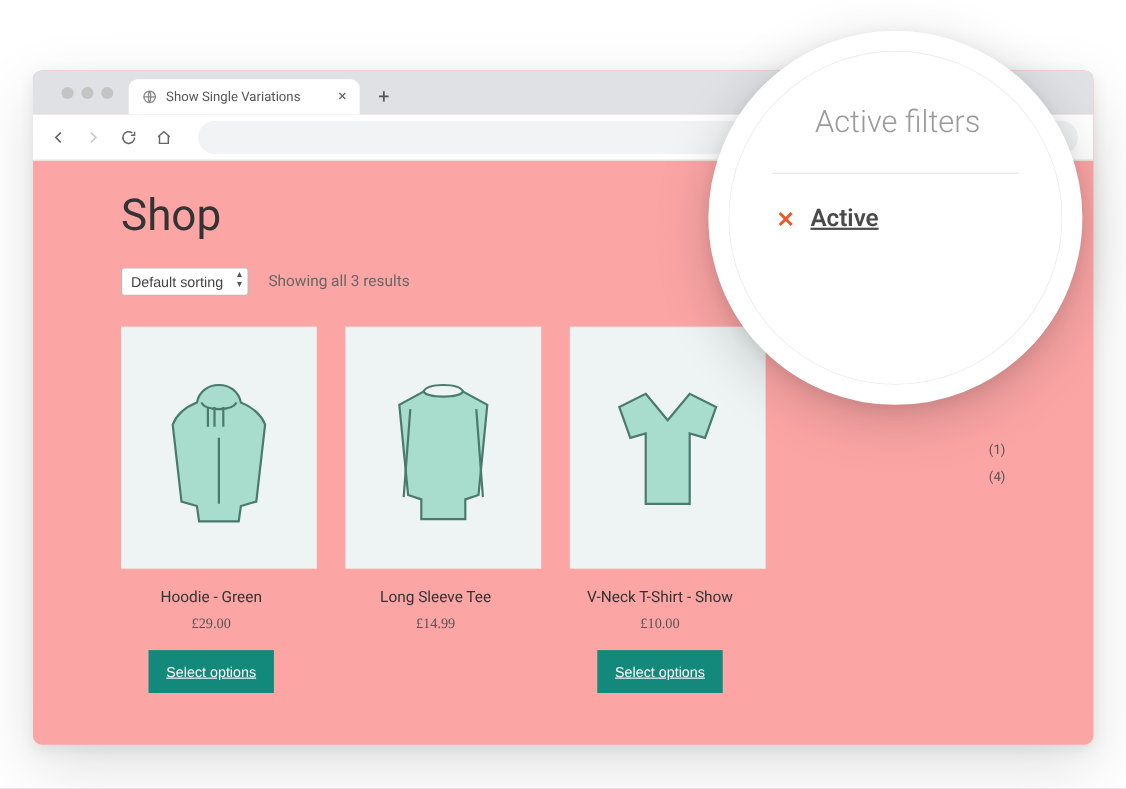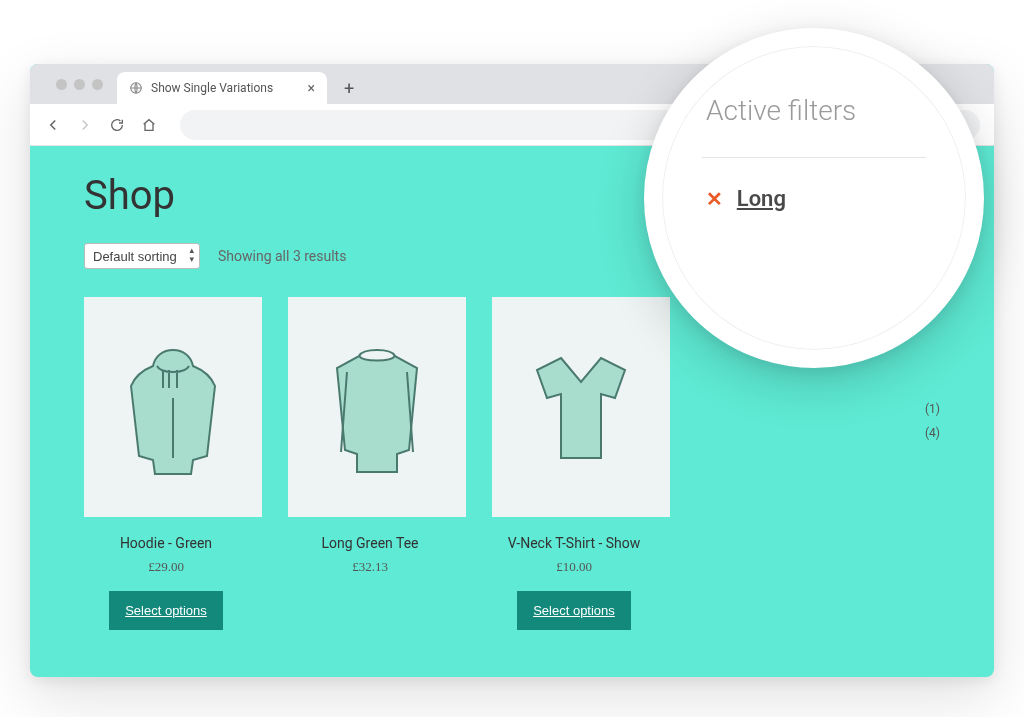--- a/index.html
+++ b/index.html
@@ -11,21 +11,21 @@
     position: relative;
     overflow: hidden;
   }
   
   .browser-frame {
     position: absolute;
     top: 64px;
     left: 30px;
     right: 30px;
     bottom: 40px;
-    background: #5eead4;
+    background: #fca5a5;
     border-radius: 8px;
     box-shadow: 0 20px 60px rgba(0,0,0,0.12), 0 4px 14px rgba(0,0,0,0.08);
     overflow: hidden;
   }
   .tab-strip {
     height: 40px;
     background: #dfe1e5;
     display: flex;
     align-items: flex-end;
     padding-left: 12px;
@@ -61,21 +61,21 @@
   .nav-btn.disabled { color:#c9c9c9; cursor:default; }
   .url-bar {
     flex:1;
     height:30px;
     background:#f1f3f4;
     border-radius:15px;
     margin-left:8px;
   }
   
   .page {
-    padding: 26px 54px;
+    padding: 26px 80px;
     display:flex;
     gap:40px;
   }
   .main-col { flex:1; }
   .page-title {
     font-size: 40px;
     font-weight: 400;
     color:#333;
     margin-bottom: 24px;
   }
@@ -158,21 +158,21 @@
     border:18px solid #fff;
     box-shadow: 0 14px 50px rgba(0,0,0,0.18), 0 4px 14px rgba(0,0,0,0.08), inset 0 0 0 1px #eee;
     display:flex;
     flex-direction:column;
     padding:48px 40px;
   }
   .lens-title {
     font-size:28px;
     font-weight:300;
     color:#9a9a9a;
-    text-align:left;
+    text-align:center;
     padding-left:4px;
   }
   .lens-rule {
     border:none;
     border-top:1px solid #e5e5e5;
     margin:30px 0 28px;
   }
   .lens-filter {
     display:flex;
     align-items:center;
@@ -270,22 +270,22 @@
         </div>
 
         <div class="card">
           <div class="thumb">
             <svg viewBox="0 0 120 150">
               <path d="M42 24c4 6 32 6 36 0l22 12-8 82-12 4v18H40v-18l-12-4-8-82z" fill="#a8dccd" stroke="#4a7a6e" stroke-width="2"></path>
               <path d="M42 24c2-4 8-6 18-6s16 2 18 6" fill="none" stroke="#4a7a6e" stroke-width="2"></path>
               <path d="M30 40l-6 80m66-80l6 80" fill="none" stroke="#4a7a6e" stroke-width="2"></path>
             </svg>
           </div>
-          <div class="prod-title">Long Green Tee</div>
-          <div class="prod-price">£32.13</div>
+          <div class="prod-title">Long Sleeve Tee</div>
+          <div class="prod-price">£14.99</div>
         </div>
 
         <div class="card">
           <div class="thumb">
             <svg viewBox="0 0 120 150">
               <path d="M40 26l20 24 20-24 24 12-10 28-14-4v64H40V62l-14 4-10-28z" fill="#a8dccd" stroke="#4a7a6e" stroke-width="2"></path>
             </svg>
           </div>
           <div class="prod-title">V-Neck T-Shirt - Show</div>
           <div class="prod-price">£10.00</div>
@@ -299,15 +299,15 @@
       <div class="side-row">(4)</div>
     </div>
   </div>
 </div>
 
 <div class="lens">
   <div class="lens-title">Active filters</div>
   <hr class="lens-rule">
   <div class="lens-filter">
     <span class="remove-x">✕</span>
-    <span class="filter-label">Long</span>
+    <span class="filter-label">Active</span>
   </div>
 </div>
 
 </body></html>

